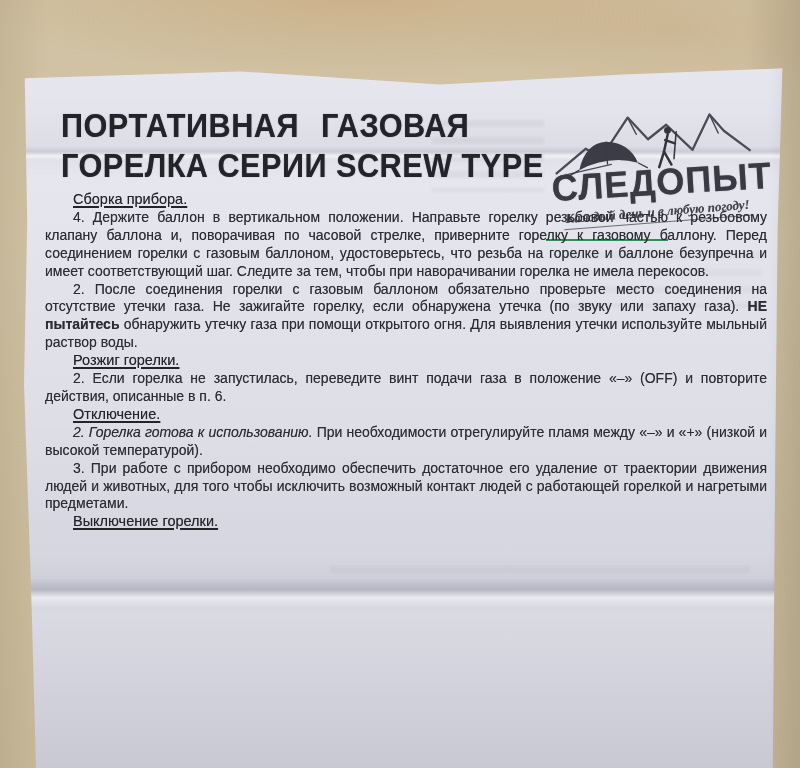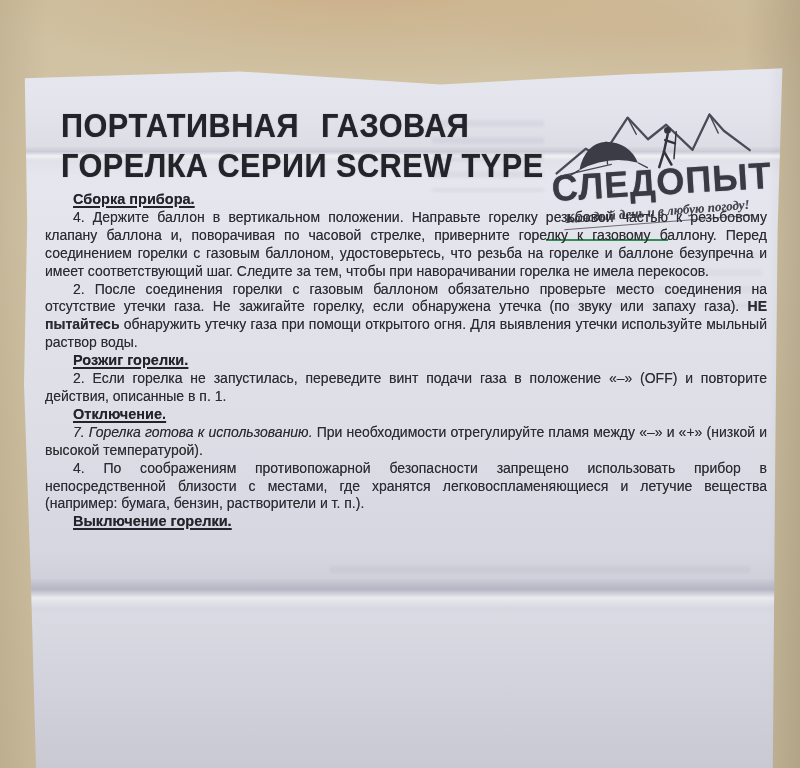--- a/index.html
+++ b/index.html
@@ -67,21 +67,21 @@
   .heading{
     display:inline-block;font-size:20px;font-weight:bold;color:#26262c;
     text-decoration:underline;text-decoration-thickness:2px;text-underline-offset:3px;
     text-shadow:0 0 .8px rgba(35,35,45,.5);
     letter-spacing:.2px;margin:0;
   }
   .body-text{margin-top:5px;font-size:14px;line-height:17.9px;text-align:justify;
     text-shadow:0 0 .6px rgba(40,40,50,.55);}
   .body-text h3{
     margin:0 0 0 28px;display:table;
-    font-size:14.5px;font-weight:bold;color:#232329;
+    font-size:14.5px;font-weight:normal;color:#232329;
     text-decoration:underline;text-decoration-thickness:1.5px;text-underline-offset:2px;
   }
   .body-text p{margin:0;text-indent:28px;}
   .b{font-weight:bold;}
   .i{font-style:italic;}
   .marker-underline{
     border-bottom:2px solid #2f8f55;
     padding-bottom:14px;
   }
   
@@ -150,23 +150,23 @@
         <span class="t2">ГОРЕЛКА СЕРИИ SCREW TYPE</span>
       </h1>
 
 
       <div class="body-text">
         <h3>Сборка прибора.</h3>
         <p><span>4. Держите баллон в вертикальном положении. Направьте горелку </span><span class="marker-underline">резьбовой частью</span><span> к резьбовому клапану баллона и, поворачивая по часовой стрелке, приверните горелку к газовому баллону. Перед соединением горелки с газовым баллоном, удостоверьтесь, что резьба на горелке и баллоне безупречна и имеет соответствующий шаг. Следите за тем, чтобы при наворачивании горелка не имела перекосов.</span></p>
         <p><span>2. После соединения горелки с газовым баллоном обязательно проверьте место соединения на отсутствие утечки газа. Не зажигайте горелку, если обнаружена утечка (по звуку или запаху газа). </span><span class="b">НЕ пытайтесь</span><span> обнаружить утечку газа при помощи открытого огня. Для выявления утечки используйте мыльный раствор воды.</span></p>
 
         <h3>Розжиг горелки.</h3>
-        <p>2. Если горелка не запустилась, переведите винт подачи газа в положение «–» (OFF) и повторите действия, описанные в п. 1.</p>
+        <p>2. Если горелка не запустилась, переведите винт подачи газа в положение «–» (OFF) и повторите действия, описанные в п. 6.</p>
 
         <h3>Отключение.</h3>
-        <p><span class="i">7. Горелка готова к использованию.</span><span> При необходимости отрегулируйте пламя между «–» и «+» (низкой и высокой температурой).</span></p>
-        <p>4. По соображениям противопожарной безопасности запрещено использовать прибор в непосредственной близости с местами, где хранятся легковоспламеняющиеся и летучие вещества (например: бумага, бензин, растворители и т. п.).</p>
+        <p><span class="i">2. Горелка готова к использованию.</span><span> При необходимости отрегулируйте пламя между «–» и «+» (низкой и высокой температурой).</span></p>
+        <p>3. При работе с прибором необходимо обеспечить достаточное его удаление от траектории движения людей и животных, для того чтобы исключить возможный контакт людей с работающей горелкой и нагретыми предметами.</p>
 
         <h3>Выключение горелки.</h3>
       </div>
     </div>
   </div>
 </div>
 
 </body></html>

